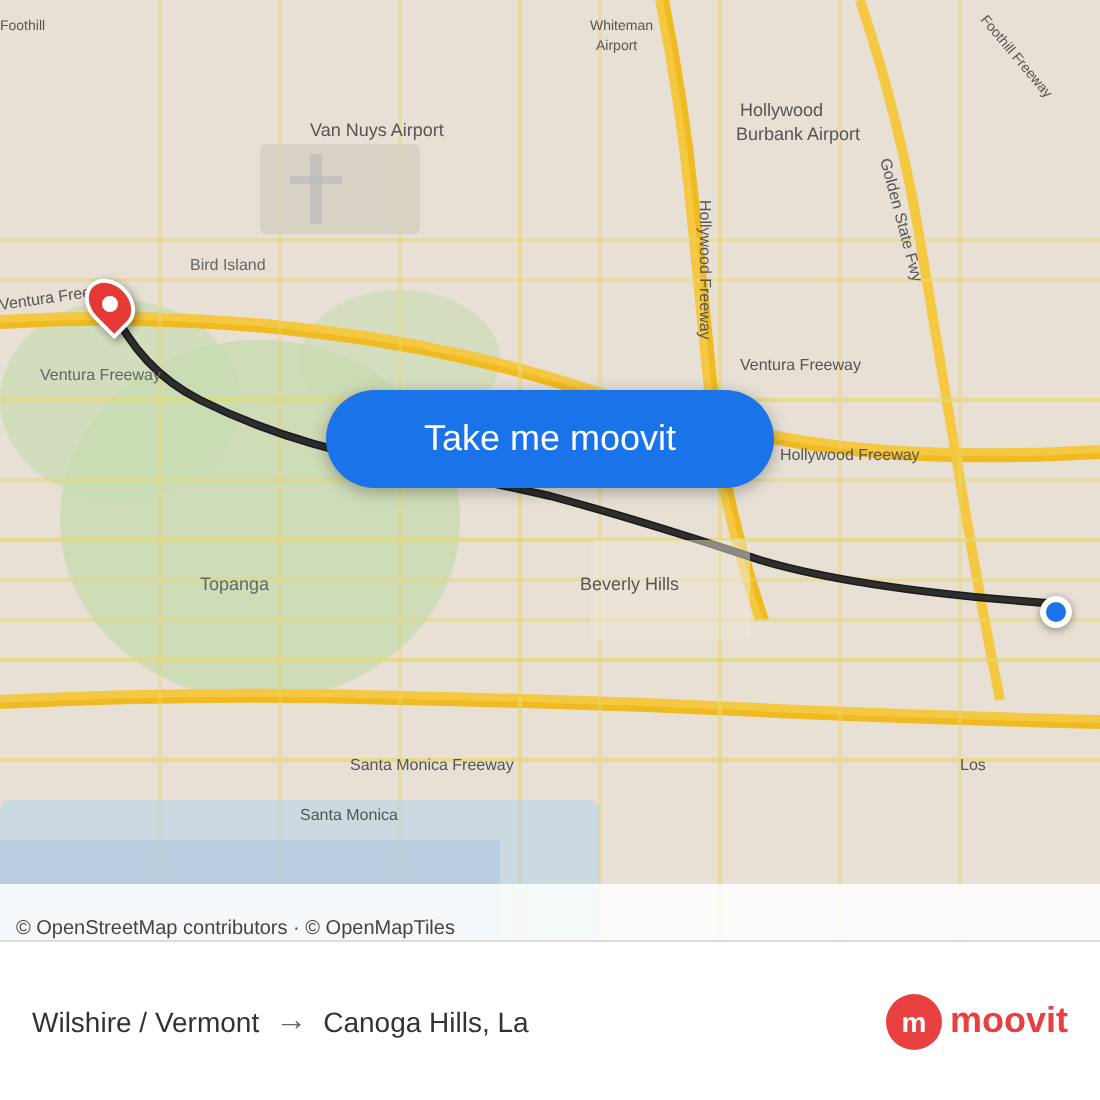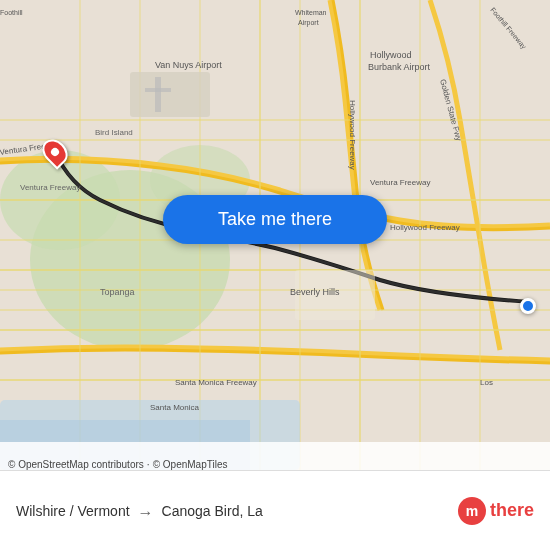--- a/index.html
+++ b/index.html
@@ -231,33 +231,33 @@
   </svg>
 
   <div class="marker-dot marker-origin">
     <div class="dot-pin"></div>
   </div>
 
   <div class="marker-dot marker-dest">
     <div class="blue-circle"></div>
   </div>
 
-  <button id="action-button">Take me there</button>
+  <button id="action-button">Take me moovit</button>
 
   <div id="attribution-bar">
     <span>© OpenStreetMap contributors · © OpenMapTiles</span>
   </div>
 </div>
 
 <div id="info-bar">
   <div id="route-info">
     <span class="route-text">Wilshire / Vermont</span>
     <span class="arrow-icon">→</span>
-    <span class="route-text">Canoga Bird, La</span>
+    <span class="route-text">Canoga Hills, La</span>
   </div>
   <div id="moovit-logo">
     <svg width="28" height="28" viewBox="0 0 28 28">
       <circle cx="14" cy="14" r="14" fill="#e84040"></circle>
       <text x="14" y="19" font-size="14" font-weight="bold" fill="white" text-anchor="middle" font-family="Arial">m</text>
     </svg>
-    <span id="moovit-text">there</span>
+    <span id="moovit-text">moovit</span>
   </div>
 </div>
 
 </body></html>

